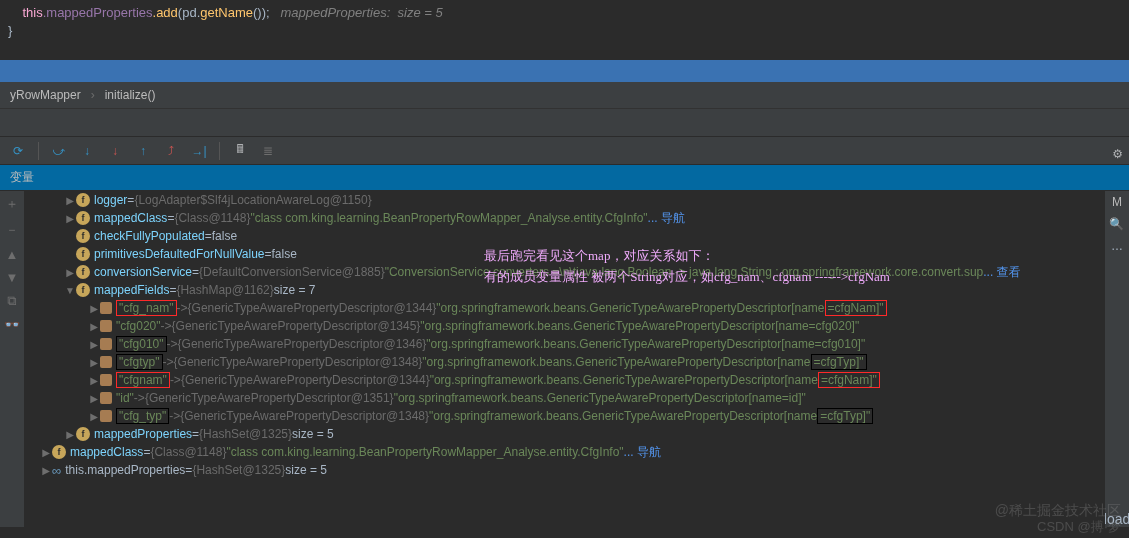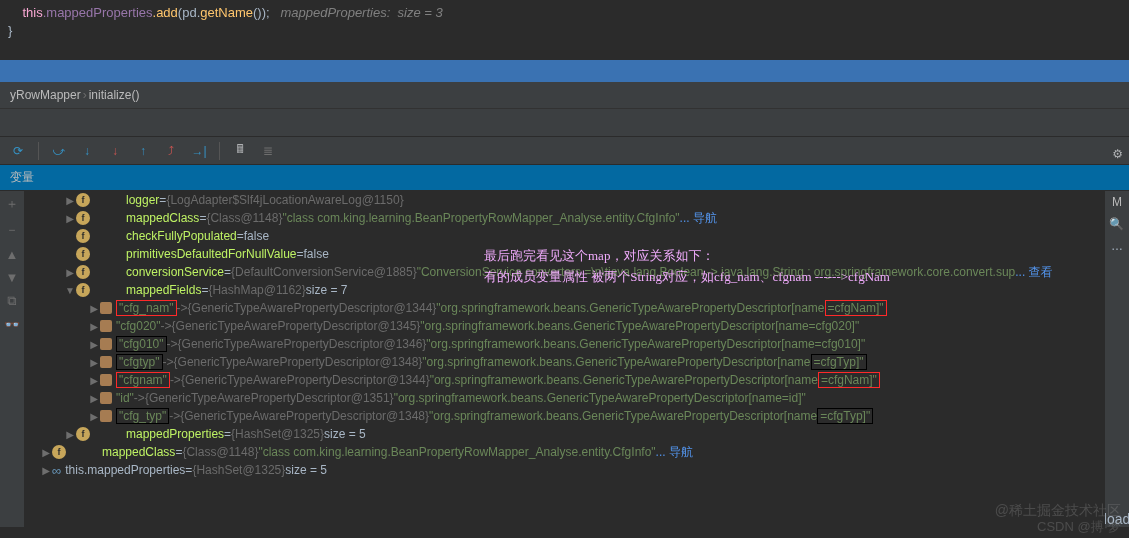--- a/index.html
+++ b/index.html
@@ -5,38 +5,38 @@
 * { margin: 0; padding: 0; box-sizing: border-box; font-family: 'Microsoft YaHei', 'Segoe UI', sans-serif; }
 body { background: #2b2b2b; color: #a9b7c6; font-size: 12px; width: 1129px; height: 538px; overflow: hidden; position: relative; }
 .code-area { background: #2b2b2b; padding: 4px 8px; height: 60px; font-family: 'JetBrains Mono', Consolas, monospace; font-size: 13px; line-height: 18px; }
 .code-line { white-space: pre; }
 .kw-this { color: #f9a8d4; }
 .field { color: #9876aa; }
 .method { color: #ffc66d; }
 .plain { color: #a9b7c6; }
 .comment-inline { color: #808080; font-style: italic; }
 .blue-bar { background: #3a72b2; height: 22px; }
-.breadcrumb { background: #3c3f41; border-bottom: 1px solid #323232; padding: 6px 10px; color: #bbbbbb; display: flex; align-items: center; gap: 2px; }
+.breadcrumb { background: #3c3f41; border-bottom: 1px solid #323232; padding: 6px 10px; color: #bbbbbb; display: flex; align-items: center; gap: 10px; }
 .breadcrumb .sep { color: #6b6b6b; }
 .toolbar { background: #3c3f41; border-bottom: 1px solid #2b2b2b; height: 28px; display: flex; align-items: center; gap: 12px; padding: 0 10px; }
 .toolbar .icon { width: 16px; height: 16px; display: flex; align-items: center; justify-content: center; }
 .toolbar .sep-v { width: 1px; height: 18px; background: #555; }
 .gear-right { position: absolute; right: 6px; top: 147px; color: #afb1b3; }
 .panel-header { background: #0369a1; padding: 4px 10px; color: #bbbbbb; display: flex; justify-content: space-between; border-bottom: 1px solid #2b2b2b; }
 .main-area { display: flex; height: calc(100% - 202px); }
 .gutter { width: 24px; background: #3c3f41; display: flex; flex-direction: column; align-items: center; gap: 8px; padding-top: 4px; }
 .gutter .gicon { color: #6e6e6e; font-size: 13px; }
 .vars { flex: 1; background: #2b2b2b; overflow: hidden; position: relative; }
 .tree-row { display: flex; align-items: center; height: 18px; padding-left: 4px; white-space: nowrap; font-family: Consolas, monospace; font-size: 12px; }
 .arrow { width: 12px; color: #6e6e6e; display: inline-block; text-align: center; font-size: 10px; }
 .badge { width: 14px; height: 14px; border-radius: 50%; display: inline-flex; align-items: center; justify-content: center; font-size: 9px; font-weight: bold; margin-right: 4px; }
 .badge-f { background: #c7a65a; color: #2b2b2b; }
 .badge-infinity { color: #6897bb; font-size: 13px; margin-right: 4px; }
 .key-icon { background: #a67c52; width: 12px; height: 12px; border-radius: 2px; margin-right: 4px; display: inline-block; }
-.var-name { color: #bef264; margin-left: 32px; }
+.var-name { color: #7dd3fc; }
 .eq { color: #a9b7c6; }
 .dim { color: #6b6b6b; }
 .str { color: #6a8759; }
 .link { color: #5394ec; }
 .ind0 { padding-left: 16px; }
 .ind1 { padding-left: 40px; }
 .ind2 { padding-left: 64px; }
 .red-box { border: 1px solid #ff2929; padding: 0 2px; }
 .black-box { border: 1px solid #000; padding: 0 2px; }
 .annotation { color: #f0abfc; position: absolute; font-size: 13px; font-family: 'Microsoft YaHei'; }
@@ -44,21 +44,21 @@
 .ann2 { left: 460px; top: 77px; }
 .right-col { width: 24px; background: #3c3f41; display: flex; flex-direction: column; align-items: center; gap: 8px; padding-top: 4px; }
 .watermark { position: absolute; right: 8px; bottom: 18px; color: #888; opacity: 0.35; font-size: 14px; }
 .watermark2 { position: absolute; right: 8px; bottom: 2px; color: #888; opacity: 0.35; font-size: 13px; }
 .view-label { color: #5394ec; }
 </style>
 </head>
 <body>
 
 <div class="code-area">
-  <div class="code-line"><span class="plain">    </span><span class="kw-this">this</span><span class="field">.mappedProperties</span><span class="method">.add</span><span class="plain">(pd.</span><span class="method">getName</span><span class="plain">());</span><span class="comment-inline">   mappedProperties:  size = 3</span></div>
+  <div class="code-line"><span class="plain">    </span><span class="kw-this">this</span><span class="field">.mappedProperties</span><span class="method">.add</span><span class="plain">(pd.</span><span class="method">getName</span><span class="plain">());</span><span class="comment-inline">   mappedProperties:  size = 5</span></div>
   <div class="code-line plain">}</div>
 </div>
 
 <div class="blue-bar"></div>
 
 <div class="breadcrumb">
   <span>yRowMapper</span>
   <span class="sep">›</span>
   <span>initialize()</span>
 </div>

